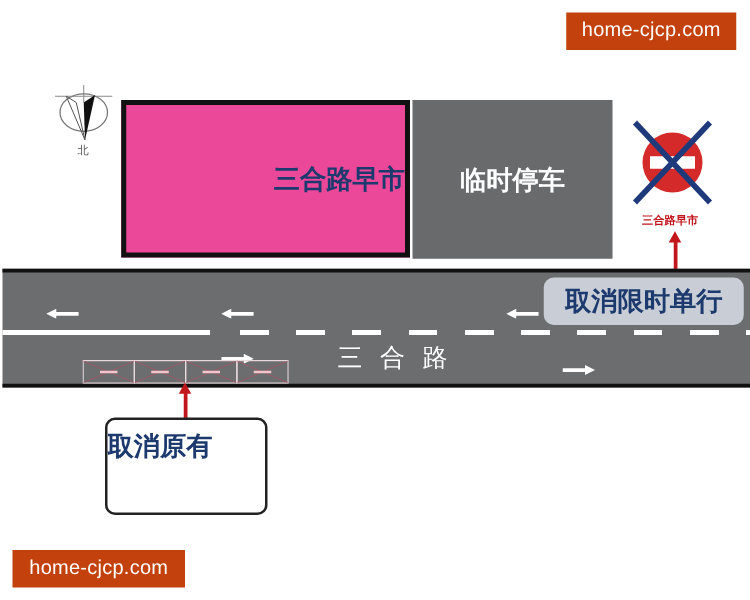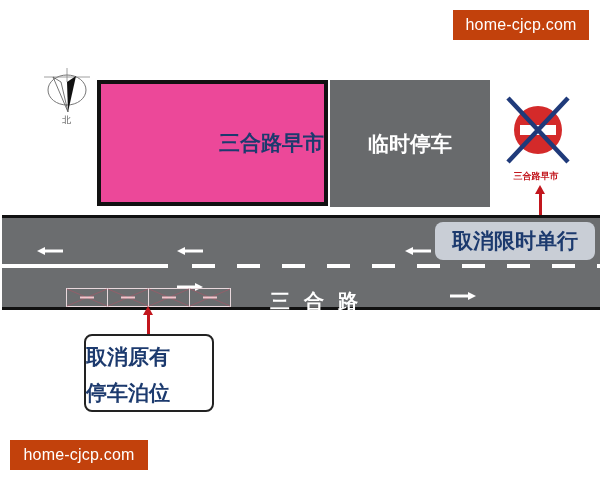--- a/index.html
+++ b/index.html
@@ -26,23 +26,22 @@
     background: #686a6c; color: #fff; font-weight: bold; font-size: 21px;
     display: flex; flex-direction: column; align-items: center; justify-content: center;
     line-height: 32px; text-align: center;
   }
   .road {
     left: 2px; top: 215px; width: 598px; height: 95px;
     background: #6b6d6f; border-top: 3px solid #111; border-bottom: 3px solid #111;
     box-sizing: border-box;
   }
   .road-name {
-    left: 270px; top: 273px; color: #fff; font-weight: bold; font-size: 20px;
+    left: 270px; top: 273px; color: #fff; font-weight: normal; font-size: 20px;
     letter-spacing: 14px;
-    margin-top: 15px;
   }
   .callout {
     background: #fff; border: 2.5px solid #222; border-radius: 8px; box-sizing: border-box;
     color: #1c3a6e; font-weight: bold; font-size: 21px; line-height: 36px; text-align: left;
   }
   .callout-top {
     left: 435px; top: 222px; width: 160px; height: 38px;
     background: #c9ced6; border: none; border-radius: 8px;
     color: #1c3a6e; font-weight: bold; font-size: 21px;
     display: flex; align-items: center; justify-content: center;
@@ -160,16 +159,15 @@
 
 <div class="abs callout-top">
   <span>取消限时单行</span>
 </div>
 
 <div class="abs red-line" style="left:147px; top:313px; width:2.5px; height:22px;"></div>
 <div class="abs" style="left:143px; top:306px; width:0; height:0; border-left:5px solid transparent; border-right:5px solid transparent; border-bottom:9px solid #c2161d;"></div>
 
 <div class="abs callout" style="left:84px; top:334px; width:130px; height:78px; padding-top:3px;">
   <div>取消原有</div>
-  <div>停车泊位</div>
 </div>
 
 <div class="abs watermark" style="left:10px; top:440px; width:138px; height:30px;">home-cjcp.com</div>
 
 </body></html>

